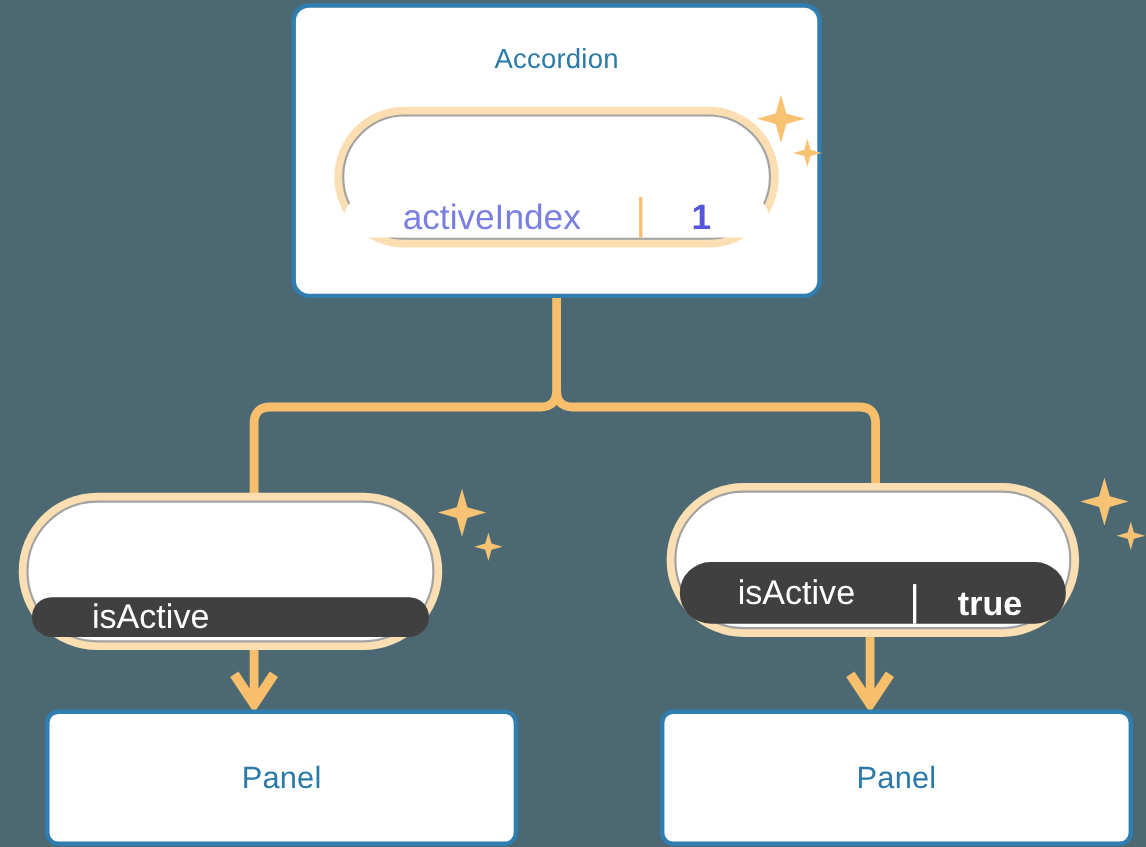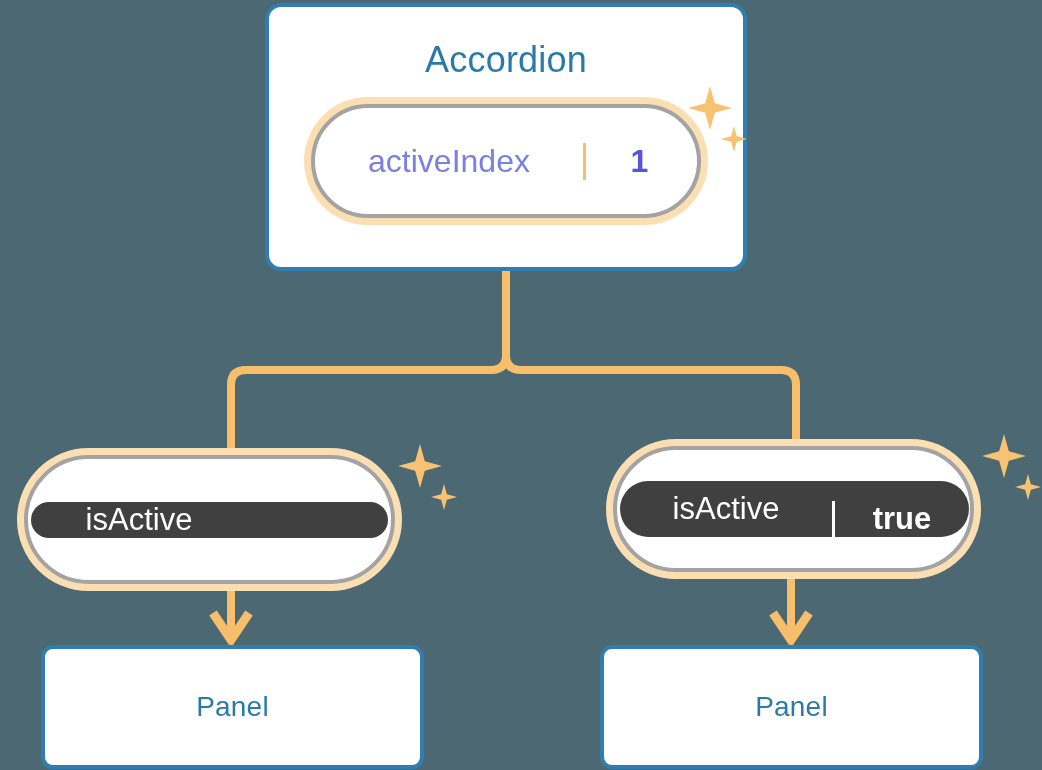--- a/index.html
+++ b/index.html
@@ -33,63 +33,63 @@
   .card {
     position: absolute;
     background: #ffffff;
     border: 4px solid #2f7eaf;
     border-radius: 14px;
     box-sizing: border-box;
   }
   .card-title {
     text-align: center;
     color: #2b79a9;
-    font-size: 36px;
+    font-size: 25px;
     letter-spacing: 0.2px;
     line-height: 1;
   }
 
   #accordion-card {
     left: 265px;
     top: 3px;
     width: 482px;
     height: 268px;
     border-radius: 16px;
   }
   #accordion-card .card-title {
     margin-top: 35px;
   }
 
   .panel-card {
-    width: 383px;
+    width: 430px;
     height: 124px;
     border-radius: 12px;
     display: flex;
     align-items: center;
     justify-content: center;
   }
   #panel-left  { left: 41px;  top: 645px; }
   #panel-right { left: 600px; top: 645px; }
   .panel-card .card-title {
     margin: 0;
     font-size: 28px;
   }
 
   
   .pill-wrap {
     position: absolute;
   }
   .pill {
     position: relative;
     display: flex;
-    align-items: center;
+    align-items: flex-end;
     box-sizing: border-box;
     border-radius: 999px;
     
-    border: 4px solid #a3a3a3;
+    border: 2px solid #a3a3a3;
     box-shadow: 0 0 0 7px #fbdfb2;
   }
   .pill-inner {
     display: flex;
     align-items: stretch;
     flex: 1;
     box-sizing: border-box;
     border-radius: 999px;
   }
   .pill-key, .pill-val {

